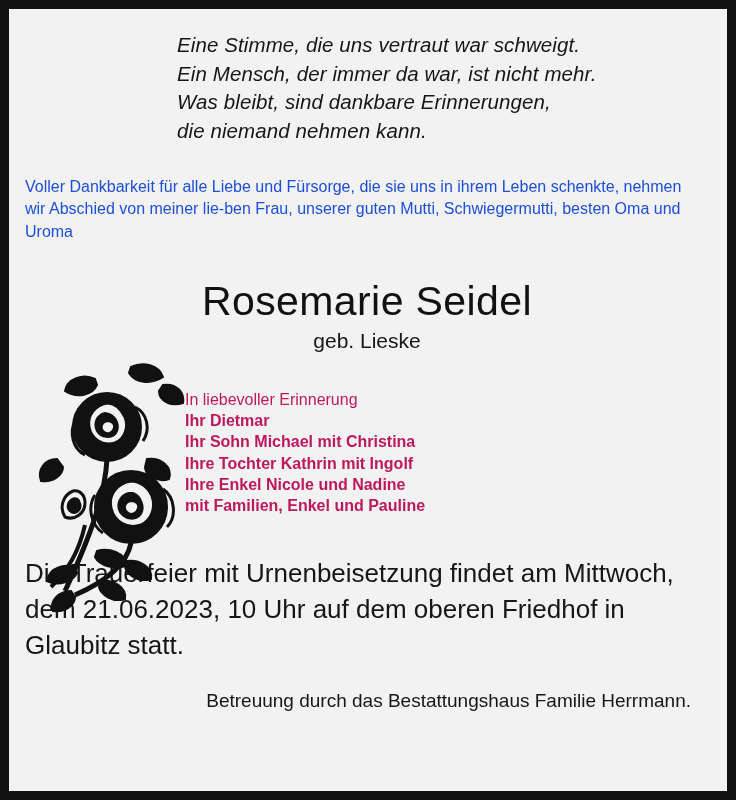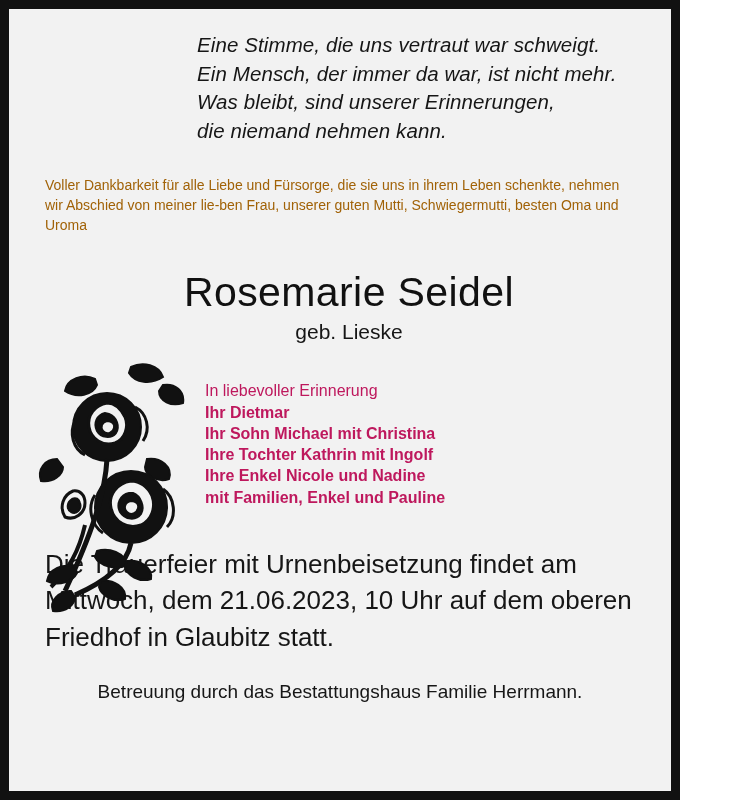--- a/index.html
+++ b/index.html
@@ -9,44 +9,44 @@
   }
   body {
     width: 736px;
     height: 800px;
     font-family: "Liberation Sans", sans-serif;
     color: #1a1a1a;
   }
   .obituary {
     position: relative;
     box-sizing: border-box;
-    width: 680px;
+    width: 736px;
     height: 800px;
     background: #f2f2f2;
     border: 9px solid #111111;
-    padding: 14px 36px 10px 36px;
+    padding: 14px 36px 10px 16px;
     overflow: hidden;
   }
   .poem {
     margin: 8px 0 0 152px;
     font-style: italic;
     font-size: 20.5px;
     line-height: 1.40;
     font-weight: 500;
     letter-spacing: 0.1px;
     color: #161616;
   }
   .poem div {
     white-space: nowrap;
   }
   .intro {
     margin: 30px 0 8px 0;
-    font-size: 14px;
+    font-size: 16px;
     line-height: 1.42;
-    color: #a16207;
+    color: #1d4ed8;
   }
   .name-block {
     margin-top: 34px;
     text-align: center;
   }
   .deceased-name {
     font-size: 41px;
     font-weight: 500;
     letter-spacing: 0.4px;
     color: #111111;
@@ -80,42 +80,42 @@
     font-weight: 400;
   }
   .funeral {
     margin: 38px 0 0 0;
     font-size: 26px;
     line-height: 1.40;
     color: #161616;
   }
   .care {
     margin: 26px 0 0 0;
-    text-align: center;
+    text-align: right;
     font-size: 19px;
     color: #161616;
   }
   .rose {
     position: absolute;
     left: 26px;
     top: 346px;
     width: 150px;
     height: 265px;
   }
   .rose svg { display: block; }
 </style>
 </head>
 <body>
 
 <div class="obituary">
 
   <div class="poem">
     <div>Eine Stimme, die uns vertraut war schweigt.</div>
     <div>Ein Mensch, der immer da war, ist nicht mehr.</div>
-    <div>Was bleibt, sind unserer Erinnerungen,</div>
+    <div>Was bleibt, sind dankbare Erinnerungen,</div>
     <div>die niemand nehmen kann.</div>
   </div>
 
   <div class="intro">Voller Dankbarkeit für alle Liebe und Fürsorge, die sie uns in ihrem Leben schenkte, nehmen wir Abschied von meiner lie-ben Frau, unserer guten Mutti, Schwiegermutti, besten Oma und Uroma</div>
 
   <div class="name-block">
     <div class="deceased-name">Rosemarie Seidel</div>
     <div class="born-name">geb. Lieske</div>
   </div>
 

